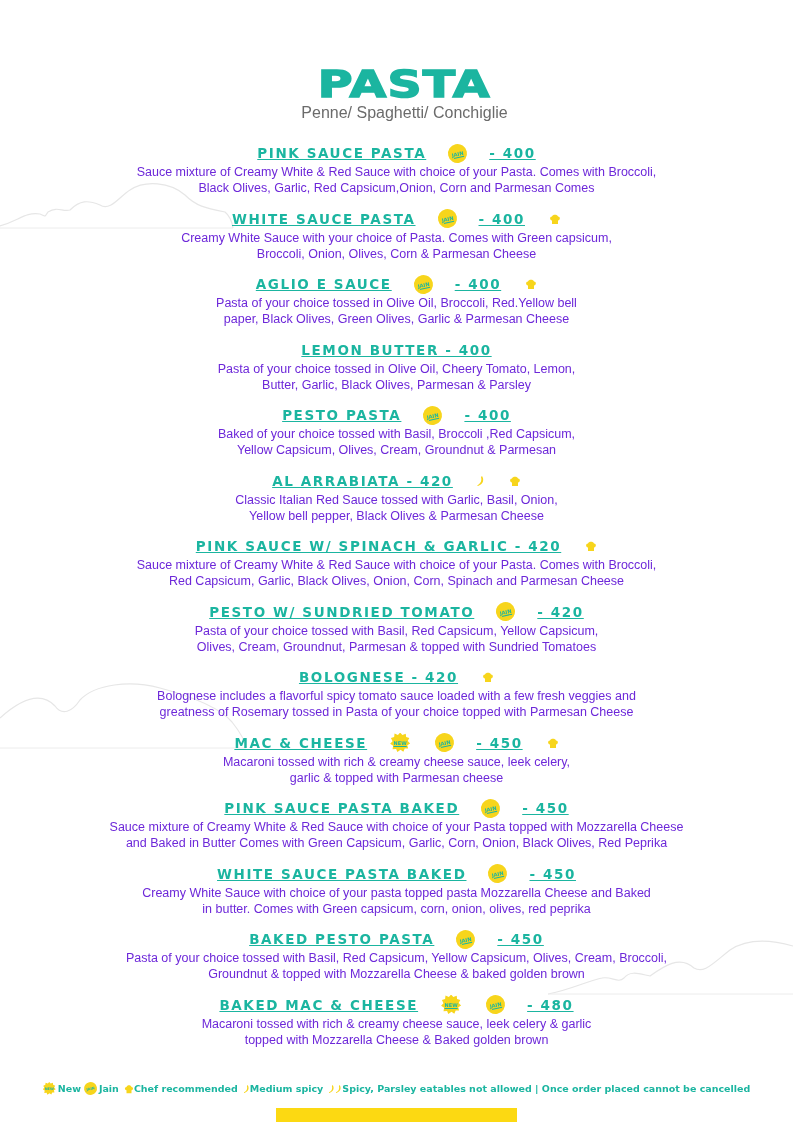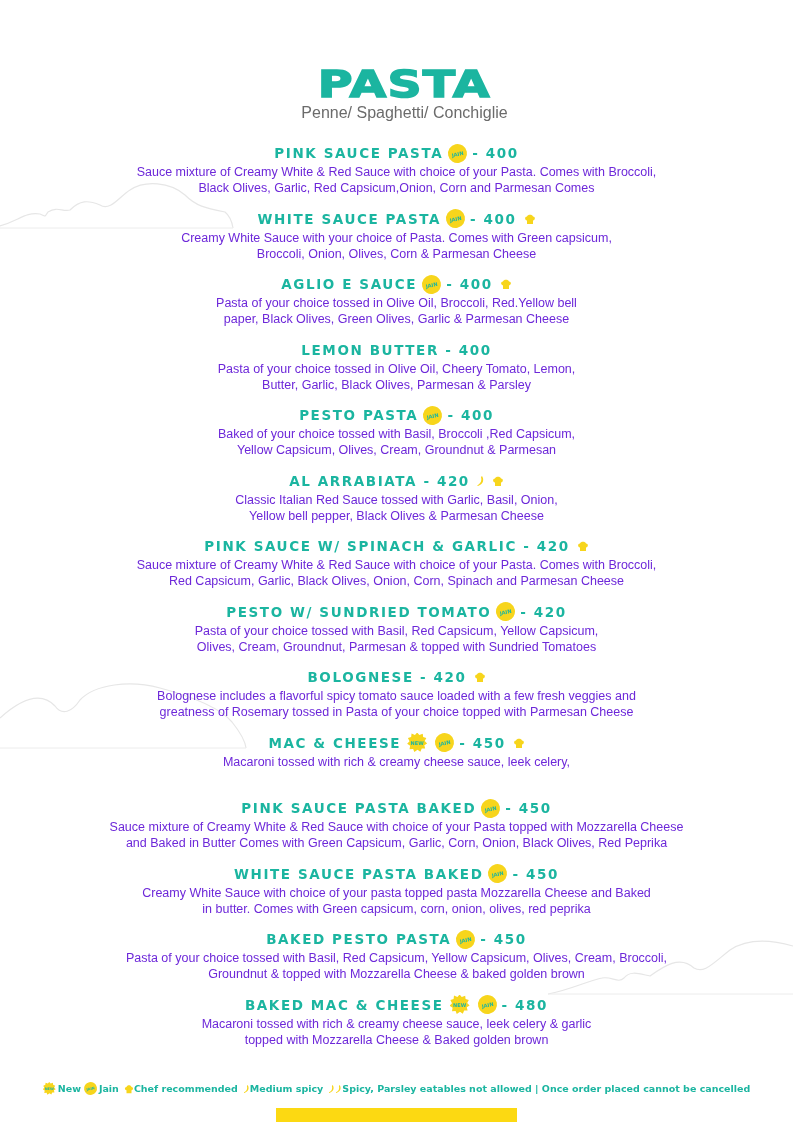--- a/index.html
+++ b/index.html
@@ -3,21 +3,21 @@
   <meta charset="utf-8">
   <style>
     html, body { margin: 0; padding: 0; background: #ffffff; }
     body { width: 793px; height: 1122px; position: relative; overflow: hidden; font-family: "DejaVu Sans", sans-serif; }
     .bg-deco { position: absolute; left: 0; top: 0; width: 793px; height: 1122px; pointer-events: none; }
     .header { position: absolute; top: 62px; left: 8px; width: 793px; text-align: center; }
     .title { font-family: "DejaVu Sans", sans-serif; font-weight: 900; font-size: 38px; letter-spacing: 1px; color: #1bb5a0; line-height: 44px; transform: scaleX(1.25); display: inline-block; -webkit-text-stroke: 1.5px #1bb5a0; }
     .subtitle { font-size: 16px; color: #6b6b6b; margin-top: -2px; font-family: "Liberation Sans", sans-serif; }
     .menu { position: absolute; top: 142px; left: 0; width: 793px; }
     .item { text-align: center; height: 65.5px; }
-    .item-title { font-family: "DejaVu Sans", sans-serif; font-weight: bold; font-size: 13.5px; letter-spacing: 1.6px; color: #1bb5a0; line-height: 22px; white-space: nowrap; display: inline-flex; align-items: center; justify-content: center; gap: 3px; }
+    .item-title { font-family: "DejaVu Sans", sans-serif; font-weight: bold; font-size: 13.5px; letter-spacing: 1.6px; color: #1bb5a0; line-height: 22px; white-space: nowrap; display: inline-flex; align-items: center; justify-content: center; gap: 20px; text-decoration: underline; }
     .item-desc { font-family: "Liberation Sans", sans-serif; font-size: 12.5px; color: #6d28d9; line-height: 16px; }
     .badge-jain { display: inline-flex; align-items: center; justify-content: center; width: 19px; height: 19px; border-radius: 50%; background: #f7d51c; color: #1bb5a0; font-size: 5px; font-weight: bold; letter-spacing: 0; transform: rotate(-12deg); margin: 0 2px; }
     .badge-new { display: inline-flex; align-items: center; justify-content: center; width: 20px; height: 20px; background: #f7d51c; color: #1bb5a0; font-size: 5px; font-weight: bold; letter-spacing: 0; clip-path: polygon(50% 0%,61% 12%,78% 6%,80% 22%,96% 28%,88% 43%,100% 55%,86% 64%,90% 80%,73% 80%,66% 96%,52% 86%,36% 98%,30% 82%,12% 84%,15% 66%,0% 56%,12% 44%,4% 28%,20% 22%,22% 5%,39% 12%); margin: 0 3px; }
     .icon-chef { display: inline-block; width: 12px; height: 12px; margin-left: 4px; }
     .icon-chili { display: inline-block; width: 9px; height: 12px; margin-left: 3px; }
     .legend { position: absolute; top: 1082px; left: 0; width: 793px; text-align: center; font-family: "DejaVu Sans", sans-serif; font-size: 9.5px; font-weight: bold; color: #1bb5a0; white-space: nowrap; display: flex; justify-content: center; align-items: center; gap: 3px; }
     .legend .badge-jain, .legend .badge-new { width: 13px; height: 13px; font-size: 3.5px; margin: 0 2px 0 0; }
     .legend .icon-chef { width: 10px; height: 10px; margin-left: 2px; }
     .legend .icon-chili { width: 7px; height: 10px; margin-left: 2px; }
     .legend-item { display: inline-flex; align-items: center; }
@@ -97,21 +97,21 @@
         </svg>
       </div><div class="item-desc">Bolognese includes a flavorful spicy tomato sauce loaded with a few fresh veggies and</div><div class="item-desc">greatness of Rosemary tossed in Pasta of your choice topped with Parmesan Cheese</div></div>
     <div class="item"><div class="item-title">
         <span>MAC &amp; CHEESE</span>
         <span class="badge-new">NEW</span>
         <span class="badge-jain">JAIN</span>
         <span>- 450</span>
         <svg class="icon-chef" viewBox="0 0 12 12">
           <path d="M3 11 L3 7.5 C0.5 7, 0.5 3.5, 3 3.5 C3.5 1, 8.5 1, 9 3.5 C11.5 3.5, 11.5 7, 9 7.5 L9 11 Z" fill="#f7d51c"></path>
         </svg>
-      </div><div class="item-desc">Macaroni tossed with rich &amp; creamy cheese sauce, leek celery,</div></div>
+      </div><div class="item-desc">Macaroni tossed with rich &amp; creamy cheese sauce, leek celery,</div><div class="item-desc">garlic &amp; topped with Parmesan cheese</div></div>
     <div class="item"><div class="item-title">
         <span>PINK SAUCE PASTA BAKED</span>
         <span class="badge-jain">JAIN</span>
         <span>- 450</span>
       </div><div class="item-desc">Sauce mixture of Creamy White &amp; Red Sauce with choice of your Pasta topped with Mozzarella Cheese</div><div class="item-desc">and Baked in Butter Comes with Green Capsicum, Garlic, Corn, Onion, Black Olives, Red Peprika</div></div>
     <div class="item"><div class="item-title">
         <span>WHITE SAUCE PASTA BAKED</span>
         <span class="badge-jain">JAIN</span>
         <span>- 450</span>
       </div><div class="item-desc">Creamy White Sauce with choice of your pasta topped pasta Mozzarella Cheese and Baked</div><div class="item-desc">in butter. Comes with Green capsicum, corn, onion, olives, red peprika</div></div>

